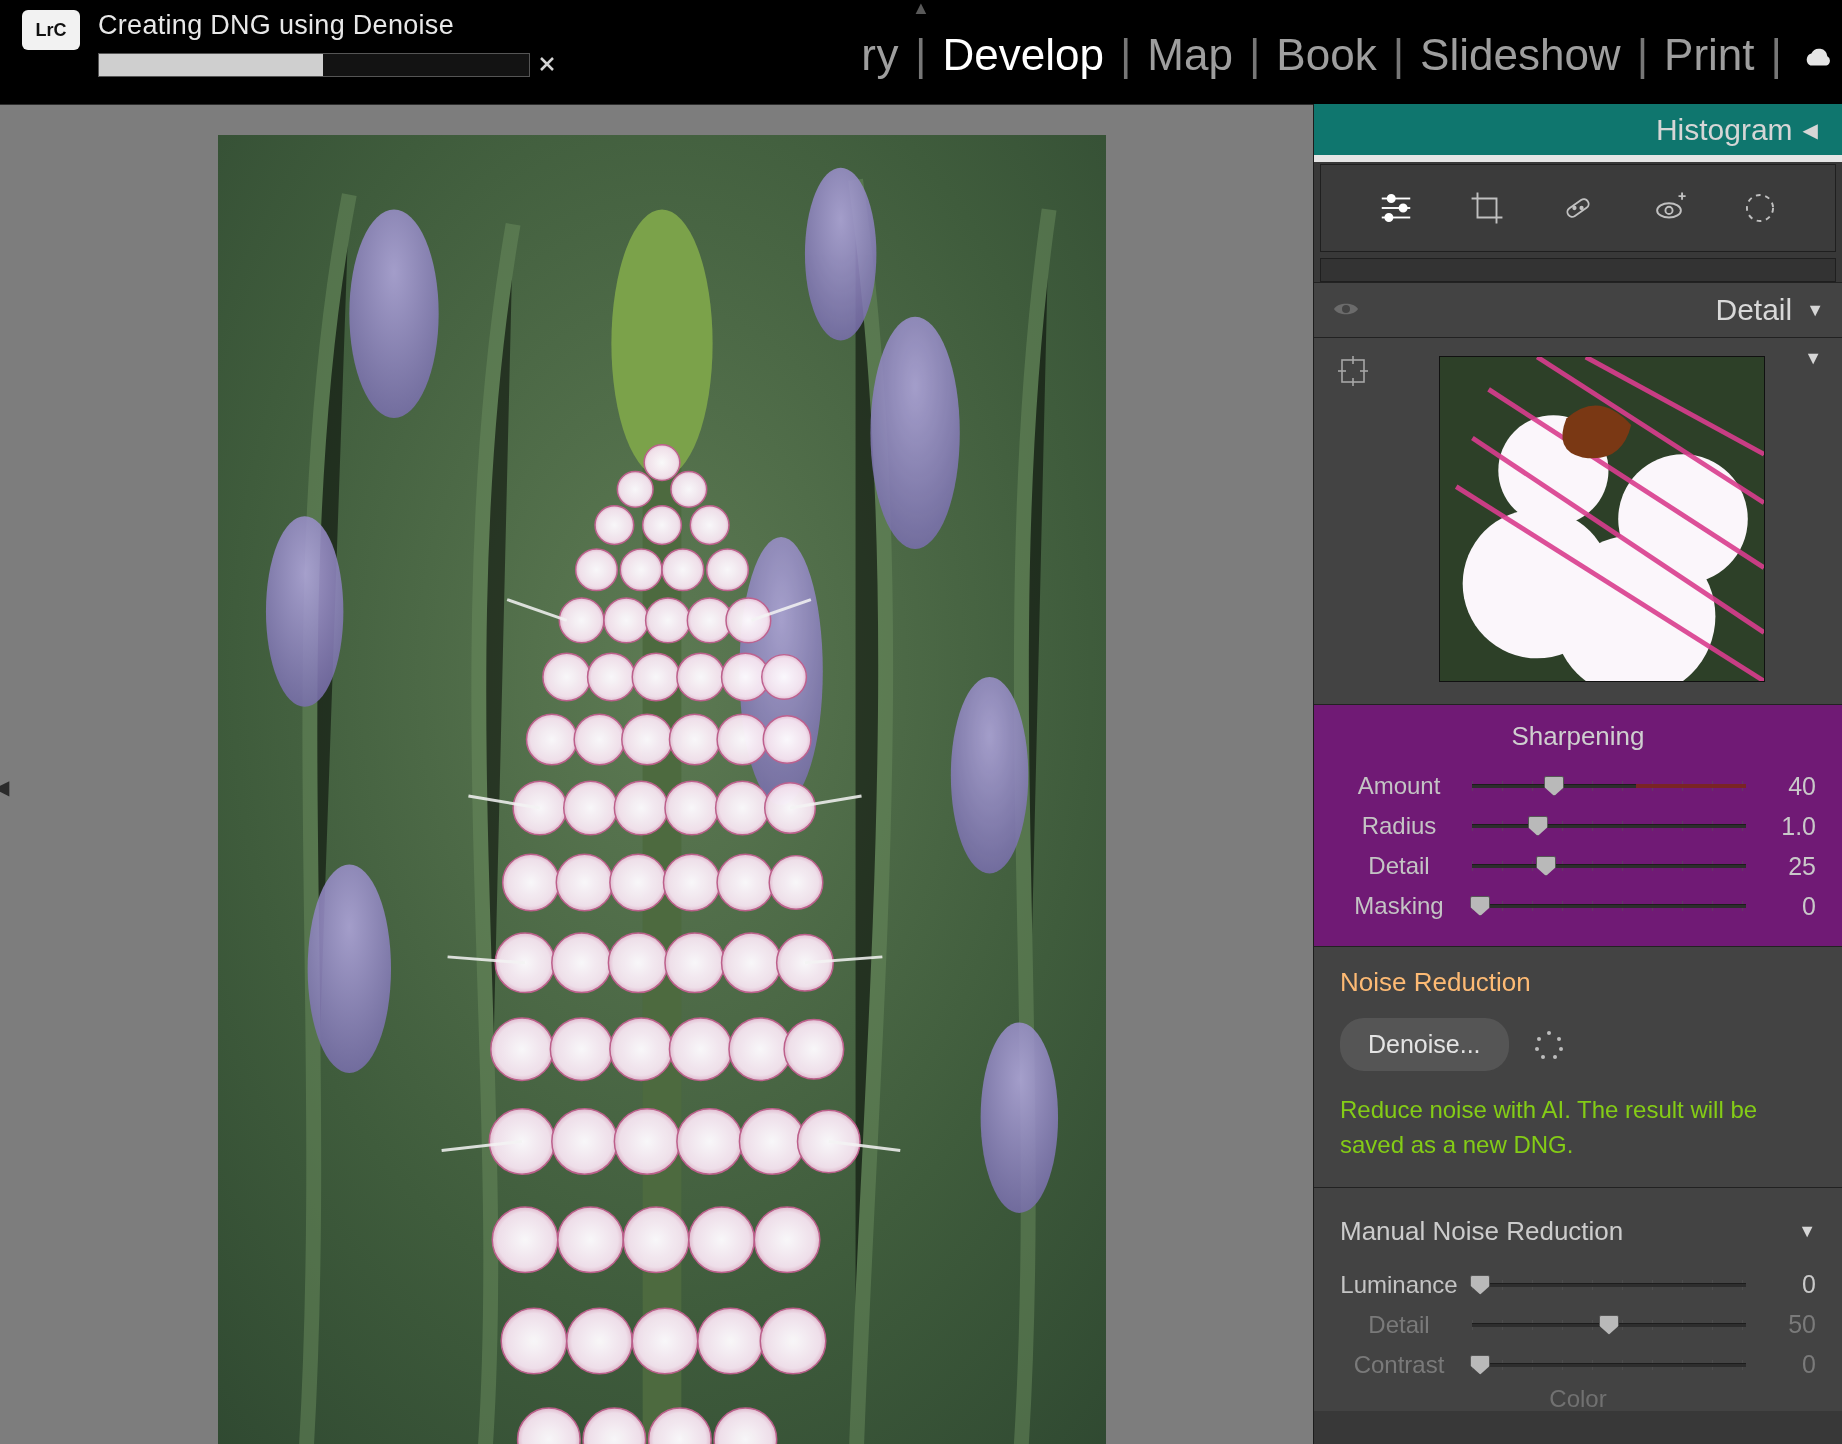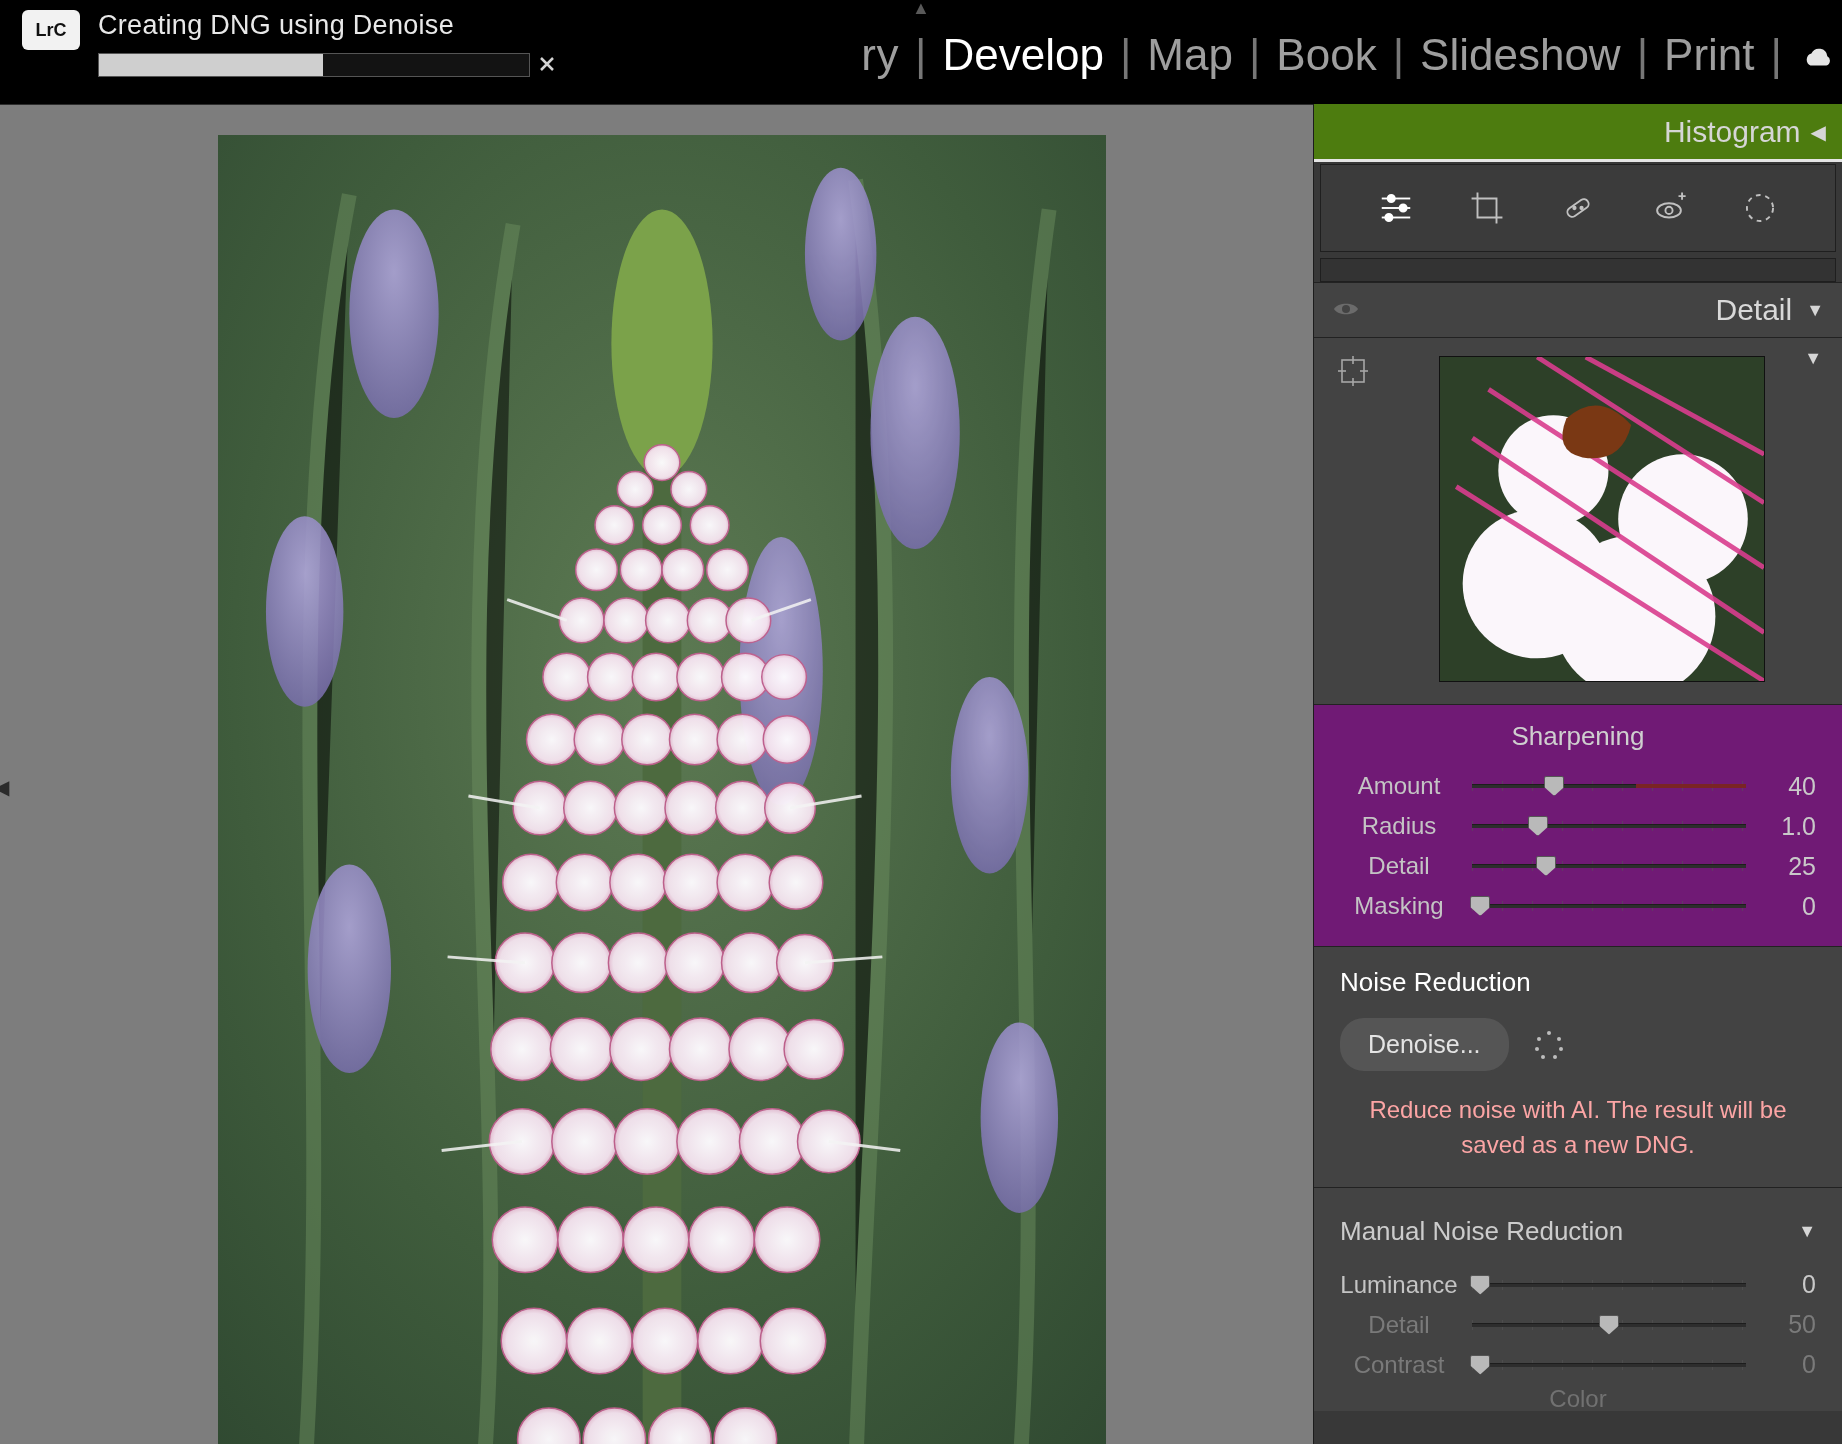--- a/index.html
+++ b/index.html
@@ -29,21 +29,21 @@
     
     .main { display:flex; height: calc(100% - 104px); }
     .canvas-area { flex: 1 1 auto; background:#7d7d7d; position:relative; border-top: 1px solid #2d2d2d; }
     .canvas-inner { position:absolute; left:18px; top:0; right:0; bottom:0; background:#7d7d7d; }
     .photo { position:absolute; left:200px; top:30px; width:888px; height:1340px; overflow:hidden; }
     .photo svg { width:100%; height:100%; display:block; }
     .left-handle { position:absolute; left:-6px; top:50%; color:#2b2b2b; font-size:20px; }
 
     
     .right-panel { width: 529px; background:#383838; border-left:1px solid #1c1c1c; display:flex; flex-direction:column; font-size:24px; color:#c9c9c9; }
-    .panel-header { height:58px; display:flex; align-items:center; justify-content:flex-end; padding:0 16px; gap:10px; border-bottom: 3px solid #e5e5e5; background:#4d7c0f; }
+    .panel-header { height:58px; display:flex; align-items:center; justify-content:flex-end; padding:0 24px; gap:10px; border-bottom: 7px solid #e5e5e5; background:#0f766e; }
     .panel-header .title { font-size:30px; color:#d6d6d6; }
     .panel-header .tri-left { font-size:20px; color:#d6d6d6; }
 
     .toolstrip { height:88px; background:#3b3b3b; border:1px solid #1f1f1f; margin:2px 6px 0 6px; display:flex; align-items:center; justify-content:space-around; padding:0 30px; }
     .tool-btn { width:44px; height:44px; display:flex; align-items:center; justify-content:center; cursor:pointer; }
     .tool-btn svg { width:38px; height:38px; stroke:#c0c0c0; fill:none; stroke-width:1.6; }
     .tool-btn.active svg { stroke:#fff; }
 
     .thin-strip { height:24px; margin:6px 6px 0 6px; background:#333; border:1px solid #1f1f1f; }
 
@@ -69,26 +69,26 @@
     .slider-row .val { width:56px; text-align:right; font-size:25px; }
     .slider { flex:1; height:24px; position:relative; }
     .slider-track { position:absolute; left:0; right:0; top:10px; height:4px; background:#2d2d2d; border-top:1px solid #1d1d1d; }
     .slider-ticks { position:absolute; left:0; right:0; top:7px; height:10px;
                     background:repeating-linear-gradient(90deg,#555 0 1px,transparent 1px 30px); opacity:.55; }
     .slider-redzone { position:absolute; top:10px; height:4px; background:#7a2424; }
     .slider-thumb { position:absolute; top:2px; width:20px; height:20px; margin-left:-10px; background:#b9b9b9; border:1px solid #555;
                     clip-path: polygon(50% 100%, 0 55%, 0 0, 100% 0, 100% 55%); border-radius:2px; }
 
     .nr-section { background:#434343; border-top:1px solid #222; padding:20px 26px 24px 26px; }
-    .nr-title { font-size:26px; color:#ffffff; margin-bottom:20px; }
+    .nr-title { font-size:26px; color:#fdba74; margin-bottom:20px; }
     .denoise-row { display:flex; align-items:center; gap:26px; margin-bottom:22px; }
     .denoise-btn { background:#555; color:#e4e4e4; border:none; border-radius:24px; padding:12px 28px; font-size:25px; cursor:pointer; }
     .spinner { width:28px; height:28px; position:relative; }
     .spinner span { position:absolute; width:4px; height:4px; background:#bdbdbd; border-radius:50%; }
-    .nr-desc { font-size:24px; color:#fca5a5; line-height:1.45;text-align:center; }
+    .nr-desc { font-size:24px; color:#84cc16; line-height:1.45; }
 
     .mnr-section { background:#434343; border-top:1px solid #222; padding:20px 26px 4px 26px; position:relative; }
     .mnr-head { display:flex; justify-content:space-between; align-items:center; margin-bottom:18px;margin-top:8px; }
     .mnr-head .t { font-size:26px; color:#cccccc; }
   </style>
 </head>
 <body>
 
 <div class="topbar">
   <span class="collapse-arrow-top">▲</span>

